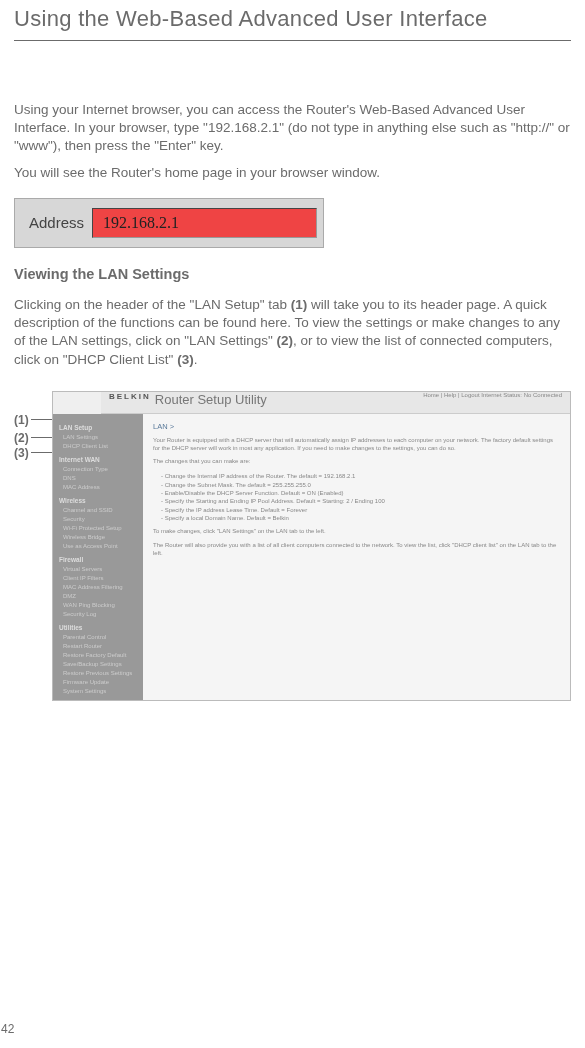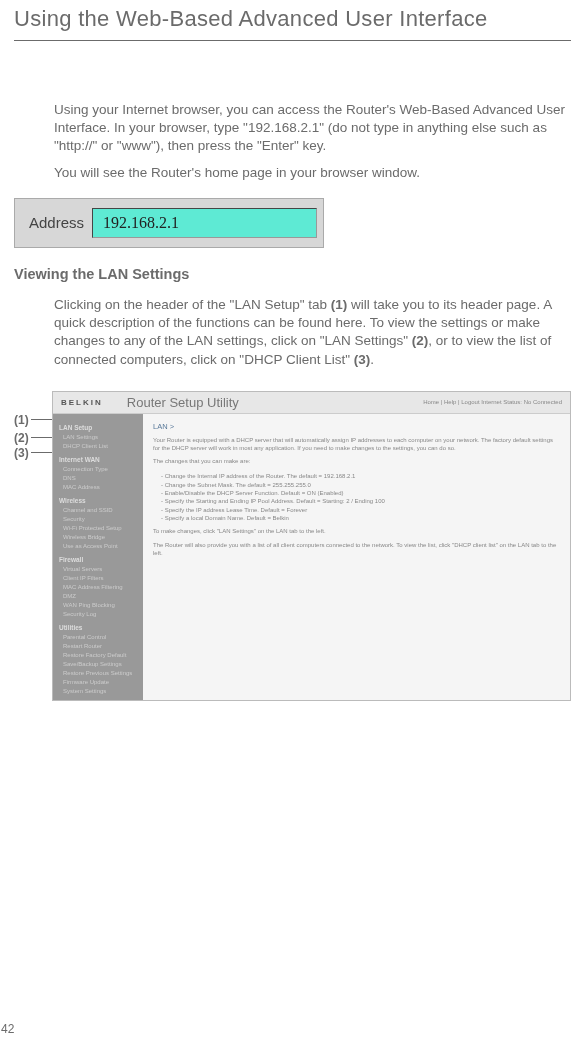--- a/index.html
+++ b/index.html
@@ -22,41 +22,40 @@
   .hr {
     border: none;
     border-top: 1.5px solid #6b6b6b;
     margin-bottom: 60px;
   }
   .para {
     font-size: 13.5px;
     line-height: 1.35;
     color: #6b6b6b;
     margin-bottom: 8px;
-    margin-left: 40px;
   }
   .addrbar {
     width: 310px;
     height: 50px;
     background: #d7d7d7;
     border: 1px solid #aaa;
     display: flex;
     align-items: center;
     margin: 16px 0 18px 0;
     padding: 6px;
   }
   .addrbar-label {
     font-size: 15px;
     color: #444;
     font-family: Arial, sans-serif;
     padding: 0 8px;
   }
   .addrbar-field {
     flex: 1;
-    background: #5eead4;
+    background: #ef4444;
     border: 1px inset #999;
     height: 30px;
     display: flex;
     align-items: center;
     padding: 0 10px;
     font-family: "Times New Roman", serif;
     font-size: 16px;
     color: #222;
   }
   .subhead {
@@ -102,23 +101,23 @@
     position: relative;
     overflow: hidden;
     font-size: 6.5px;
     color: #888;
   }
   .shot-header {
     height: 22px;
     background: #e7e7e7;
     border-bottom: 1px solid #ccc;
     display: flex;
-    align-items: center;
     padding: 0 8px;
-    gap: 24px;
+    gap: 4px;
+    margin-left: 48px;
   }
   .shot-logo {
     font-weight: bold;
     font-size: 8px;
     letter-spacing: 2px;
     color: #555;
   }
   .shot-title {
     font-size: 13px;
     color: #777;

